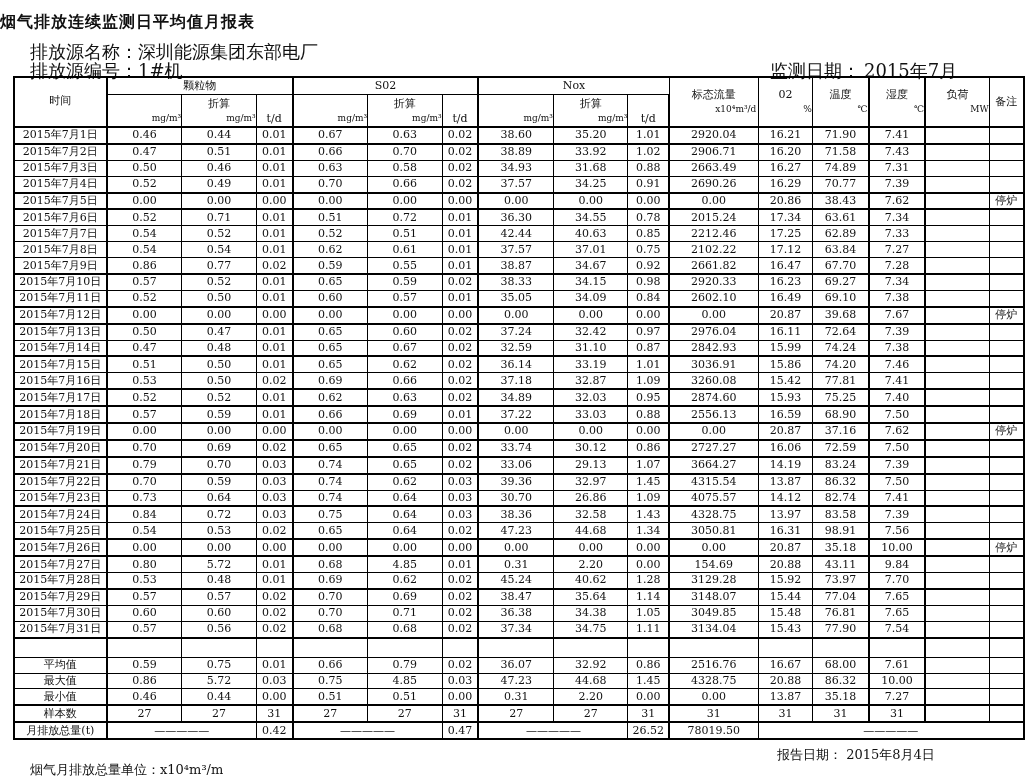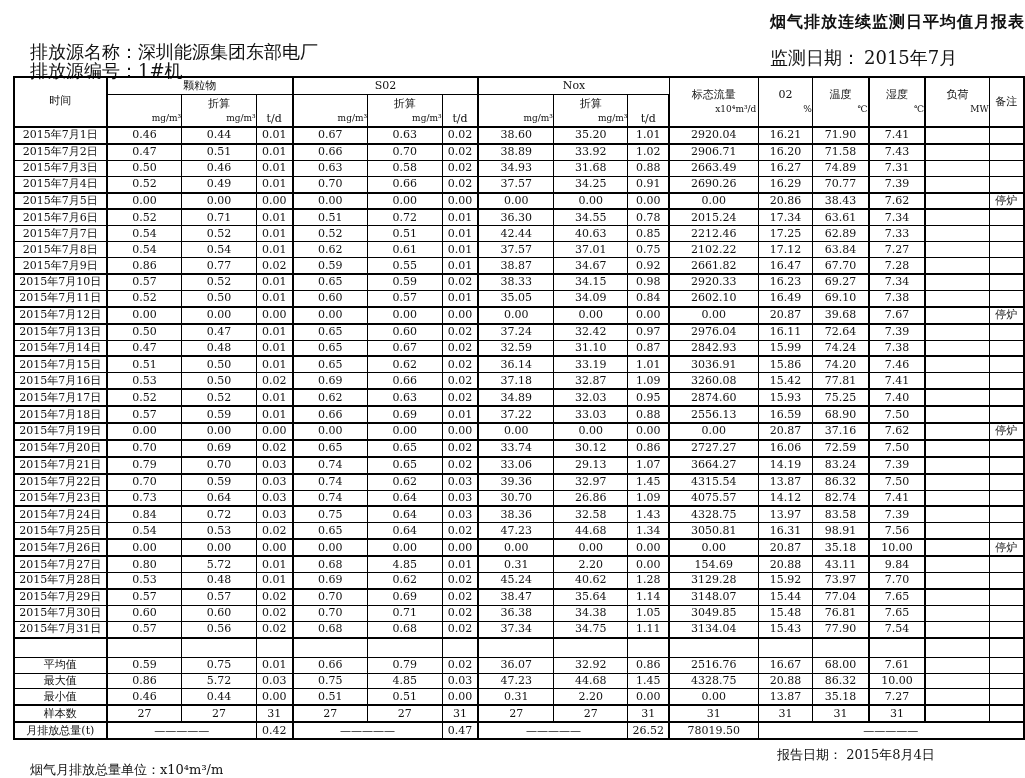--- a/index.html
+++ b/index.html
@@ -1,23 +1,23 @@
 <!DOCTYPE html>
 <html><head>
 <meta charset="utf-8">
 <style>
   html, body { margin:0; padding:0; background:#ffffff; }
   body { width:1025px; height:778px; position:relative; overflow:hidden;
          font-family:"DejaVu Serif","Liberation Serif",serif; color:#111; }
-  .title { position:absolute; top:12px; left:0; width:1025px; text-align:right;
+  .title { position:absolute; top:12px; left:0; width:1025px; text-align:left;
            font-size:16px; font-weight:bold; letter-spacing:1px; }
   .meta { position:absolute; font-size:18px; }
   .meta.name { top:40px; left:30px; }
   .meta.code { top:59px; left:30px; }
-  .meta.date { top:46px; left:770px; }
+  .meta.date { top:59px; left:770px; }
   .meta .v { margin-left:4px; }
   table.report { position:absolute; top:76px; left:13px; border-collapse:collapse;
                  table-layout:fixed; font-size:11px; }
   table.report td { border:1px solid #000; text-align:center; padding:0; height:14.9px;
                     line-height:14px; white-space:nowrap; overflow:hidden; }
   table.report tr.h1 td { height:16px; }
   table.report tr.h2 td { height:31px; vertical-align:bottom; }
   .outer-l { border-left:2px solid #000 !important;border-radius:8px; }
   .outer-r { border-right:2px solid #000 !important;margin-left:36px; }
   .thick-t { border-top:2px solid #000 !important; }

